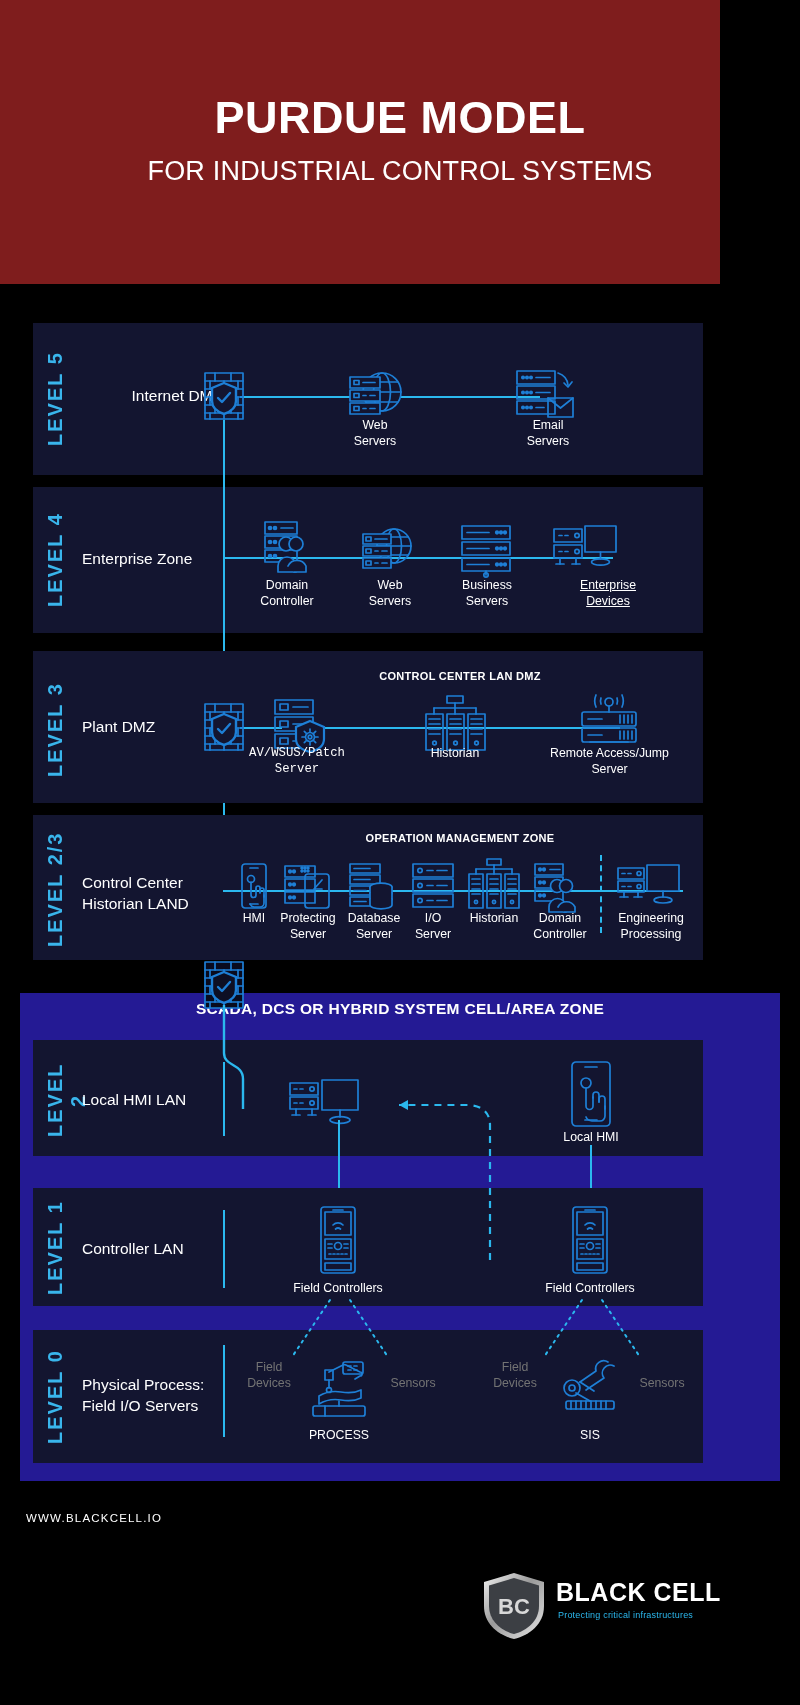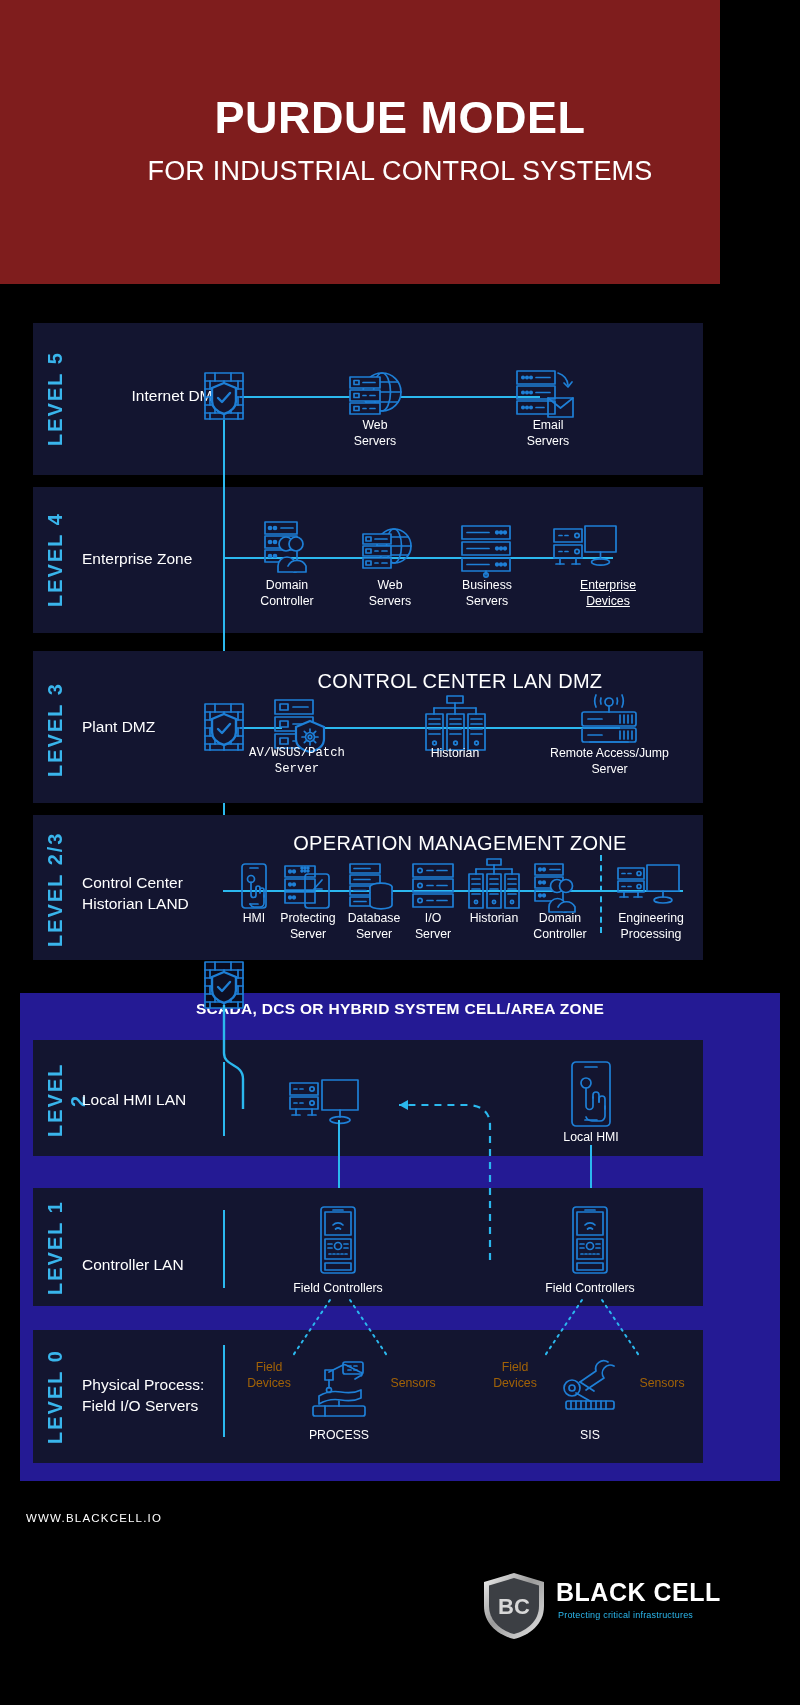--- a/index.html
+++ b/index.html
@@ -10,23 +10,23 @@
   .header-inner{position:absolute;left:0;top:0;width:800px;text-align:center;}
   .title{margin-top:95px;font-size:45px;font-weight:bold;color:#fff;letter-spacing:0.5px;line-height:1;}
   .subtitle{margin-top:16px;font-size:27px;color:#fff;font-weight:400;letter-spacing:0.2px;}
 
   
   .band{position:absolute;background:#131530;}
   .lvl-tag{position:absolute;writing-mode:vertical-rl;transform:rotate(180deg);
            color:#39b5ec;font-weight:bold;letter-spacing:2px;font-size:20px;
            text-align:center;}
   .lvl-name{position:absolute;color:#fff;font-size:15.5px;line-height:1.35;}
-  .zone-title{position:absolute;color:#fff;font-weight:normal;font-size:20px;letter-spacing:0.3px;text-align:center;}
+  .zone-title{position:absolute;color:#fff;font-weight:bold;font-size:11px;letter-spacing:0.3px;text-align:center;}
   .nodelabel{position:absolute;color:#fff;font-size:12.3px;text-align:center;line-height:1.3;}
-  .smalllabel{position:absolute;color:#a16207;font-size:12.3px;line-height:1.3;}
+  .smalllabel{position:absolute;color:#737373;font-size:12.3px;line-height:1.3;}
 
   
   .hline{position:absolute;background:#2bb8ee;height:2px;}
   .vline{position:absolute;background:#2bb8ee;width:2px;}
   .divider{position:absolute;width:2px;background:#2bb8ee;}
 
   
   .scada-wrap{position:absolute;left:20px;top:993px;width:760px;height:488px;background:#241a94;}
   .scada-title{position:absolute;width:760px;text-align:center;top:1000px;left:20px;
                color:#fff;font-weight:bold;font-size:15.5px;letter-spacing:0.3px;}
@@ -685,21 +685,21 @@
  <path d="M105 175 V40 C105 26 95 20 82 20 H14" fill="none" stroke="#2bb8ee" stroke-width="2.2" stroke-dasharray="7 6"></path>
  <path d="M14 20 l9 -5 v10 z" fill="#2bb8ee"></path>
 </svg>
 </div>
 
 <div class="vline" style="left:338px;top:1120px;height:90px;"></div>
 <div class="vline" style="left:590px;top:1145px;height:65px;"></div>
 
 <div class="band" style="left:33px;top:1188px;width:670px;height:118px;"></div>
 <div class="lvl-tag" style="left:44px;top:1200px;height:96px;width:24px;">LEVEL 1</div>
-<div class="lvl-name" style="left:82px;top:1239px;width:140px;margin-top:16px;">Controller LAN</div>
+<div class="lvl-name" style="left:82px;top:1239px;width:140px;">Controller LAN</div>
 <div class="vline" style="left:223px;top:1210px;height:78px;"></div>
 
 <div class="svgbox" style="left:318px;top:1205px;width:40px;height:70px;">
 <svg width="40" height="70" viewBox="0 0 40 70">
  <g class="st2">
   <rect x="3" y="2" width="34" height="66" rx="3"></rect>
   <rect x="7" y="7" width="26" height="23"></rect>
   <line x1="15" y1="5" x2="25" y2="5"></line>
   <rect x="7" y="34" width="26" height="20"></rect>
   <rect x="7" y="58" width="26" height="7"></rect>

